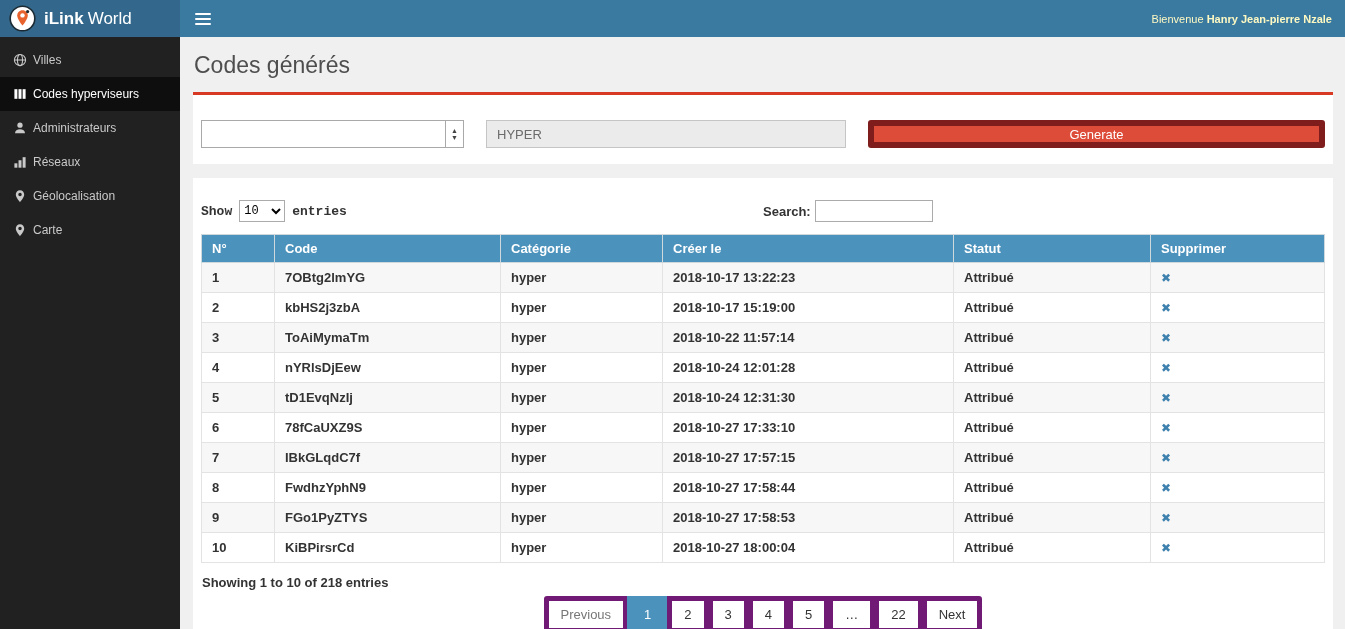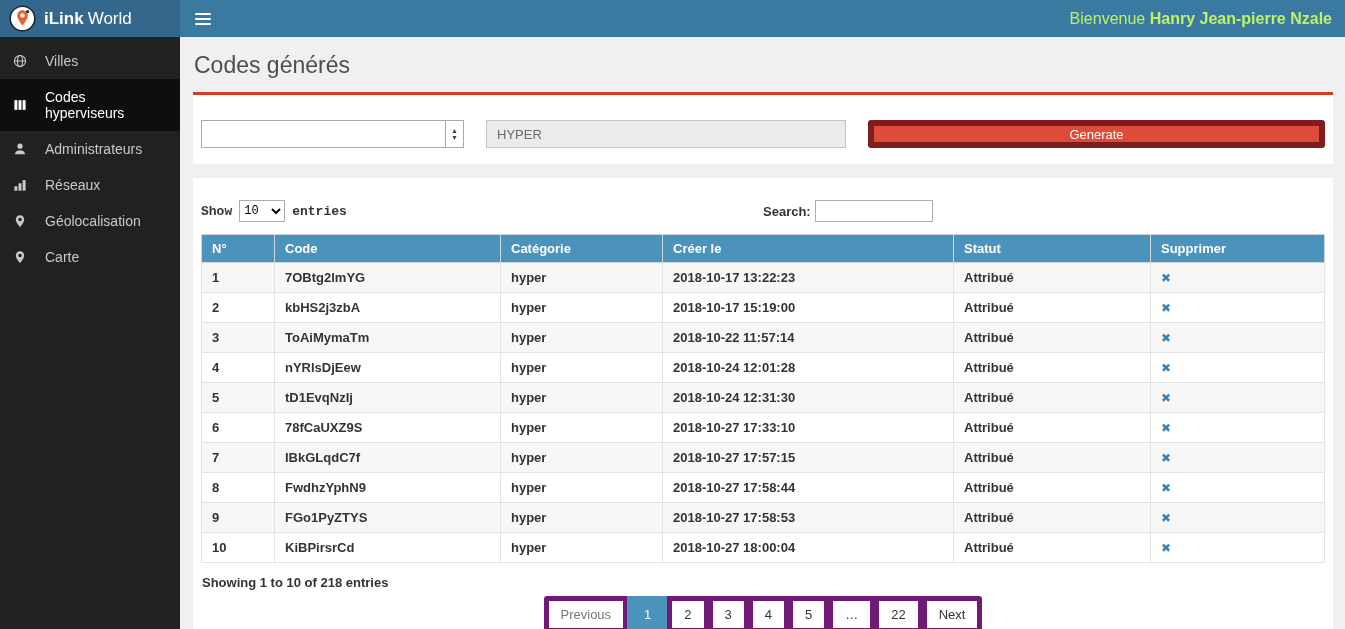--- a/index.html
+++ b/index.html
@@ -19,29 +19,29 @@
     font-family:"Liberation Sans","DejaVu Sans",sans-serif;
     background:#F0F0F0;color:#333;
   }
   
   .sidebar{position:fixed;left:0;top:0;bottom:0;width:180px;background:var(--sidebar-bg);z-index:6;}
   .brand{height:37px;background:var(--brand-blue);display:flex;align-items:center;gap:8px;padding:0 9px;color:#fff;font-size:17px;white-space:nowrap;}
   .brand .bold{font-weight:700;}
   .brand .light{font-weight:400;margin-left:4px;}
   .logo{width:27px;height:27px;flex:0 0 auto;display:inline-flex;}
   .menu{padding-top:6px;}
-  .menu-item{display:flex;align-items:center;gap:18px;padding:10px 13px;color:#C9C9C9;font-size:14px;cursor:pointer;}
+  .menu-item{display:flex;align-items:center;gap:6px;padding:10px 13px;color:#C9C9C9;font-size:12px;cursor:pointer;}
   .menu-item.active{background:var(--sidebar-active);color:#fff;}
   .menu-icon{width:14px;height:14px;display:inline-flex;flex:0 0 auto;}
   .menu-icon svg{width:14px;height:14px;}
   
   .topbar{position:fixed;left:180px;right:0;top:0;height:37px;background:var(--topbar-blue);display:flex;align-items:center;justify-content:space-between;padding:0 13px;z-index:5;}
   .hamburger{display:flex;flex-direction:column;gap:3px;cursor:pointer;padding:4px 2px;}
   .hamburger span{display:block;width:16px;height:2px;background:#fff;border-radius:1px;}
-  .welcome{color:#bef264;font-size:16px;}
+  .welcome{color:#fef9c3;font-size:11px;}
   .welcome b{font-weight:700;}
   
   .content{margin-left:180px;padding:37px 12px 0 13px;}
   .page-title{margin:15px 1px 13px;font-size:23px;font-weight:500;color:#4E4E4E;}
   .panel{background:#fff;}
   .form-panel{border-top:3px solid var(--hr-red);padding:25px 8px 16px;}
   .form-row{display:flex;gap:22px;align-items:center;}
   .spinbox{width:263px;height:28px;border:1px solid #A9A9A9;background:#fff;display:flex;flex:0 0 auto;}
   .spin-input{flex:1;min-width:0;border:none;outline:none;padding:0 8px;font-size:13px;background:transparent;}
   .spin-btns{width:18px;border-left:1px solid #A9A9A9;display:flex;flex-direction:column;align-items:center;justify-content:center;font-size:7px;line-height:7px;color:#444;cursor:pointer;user-select:none;}

